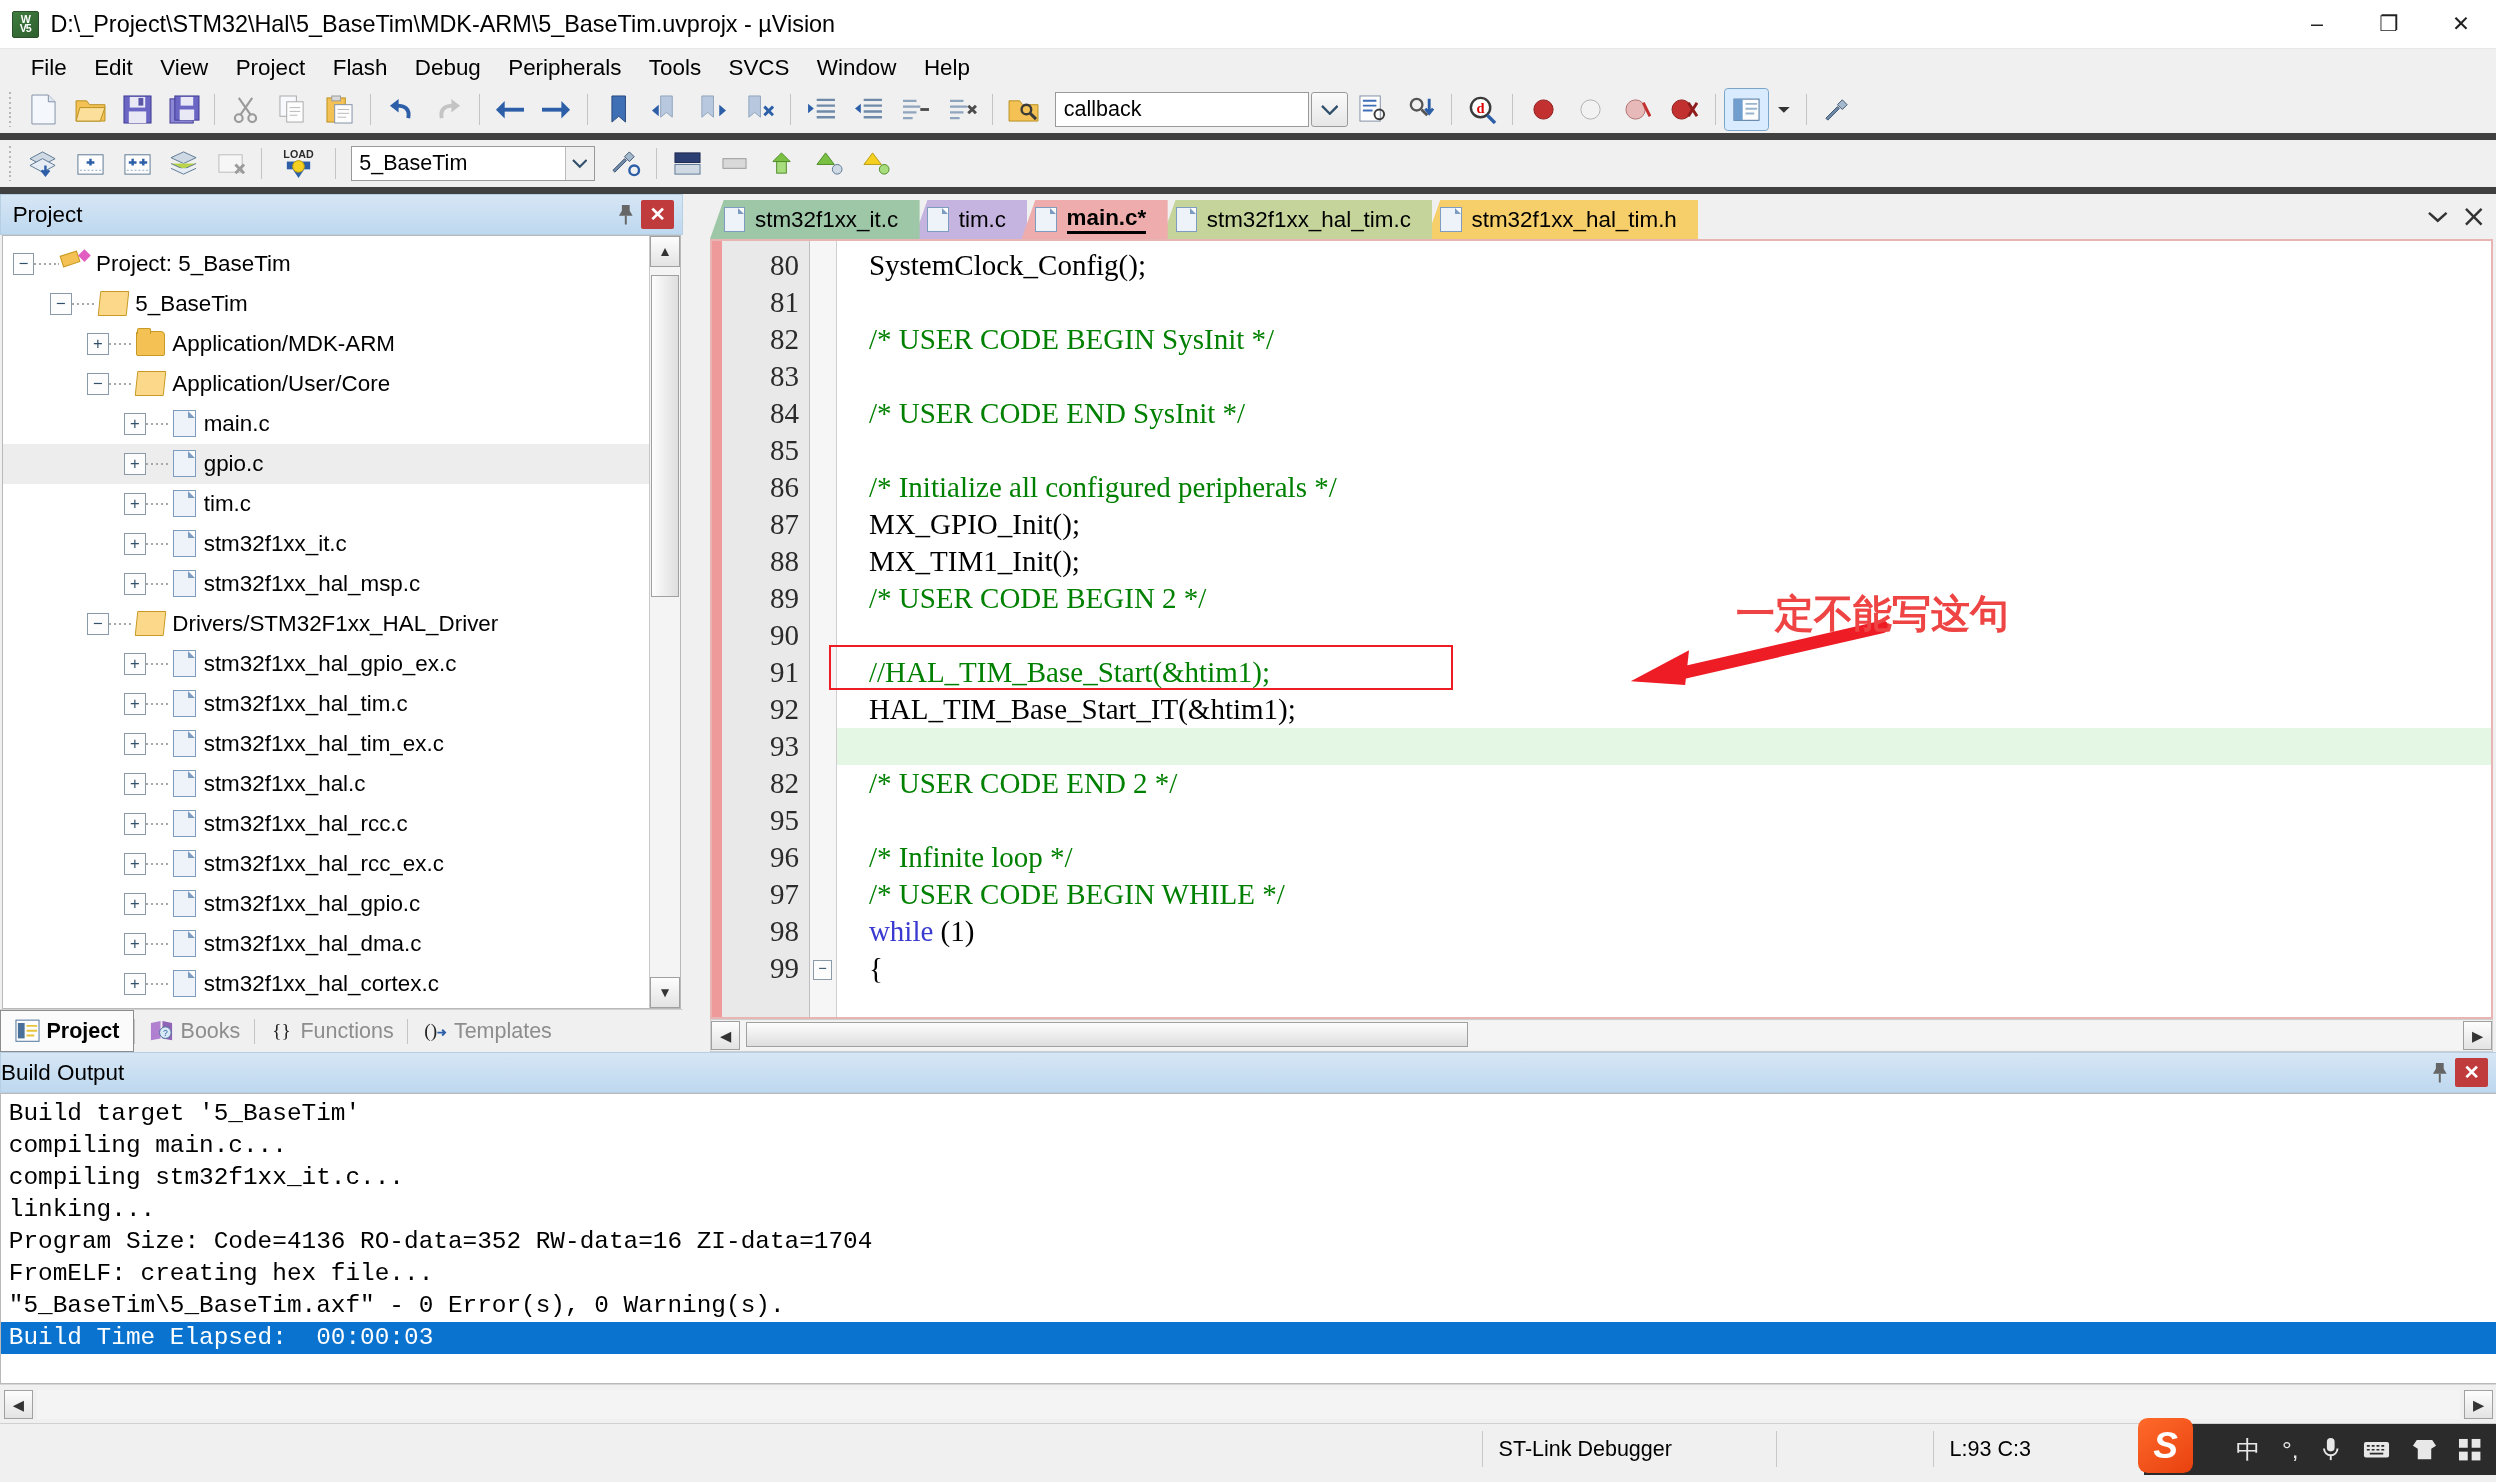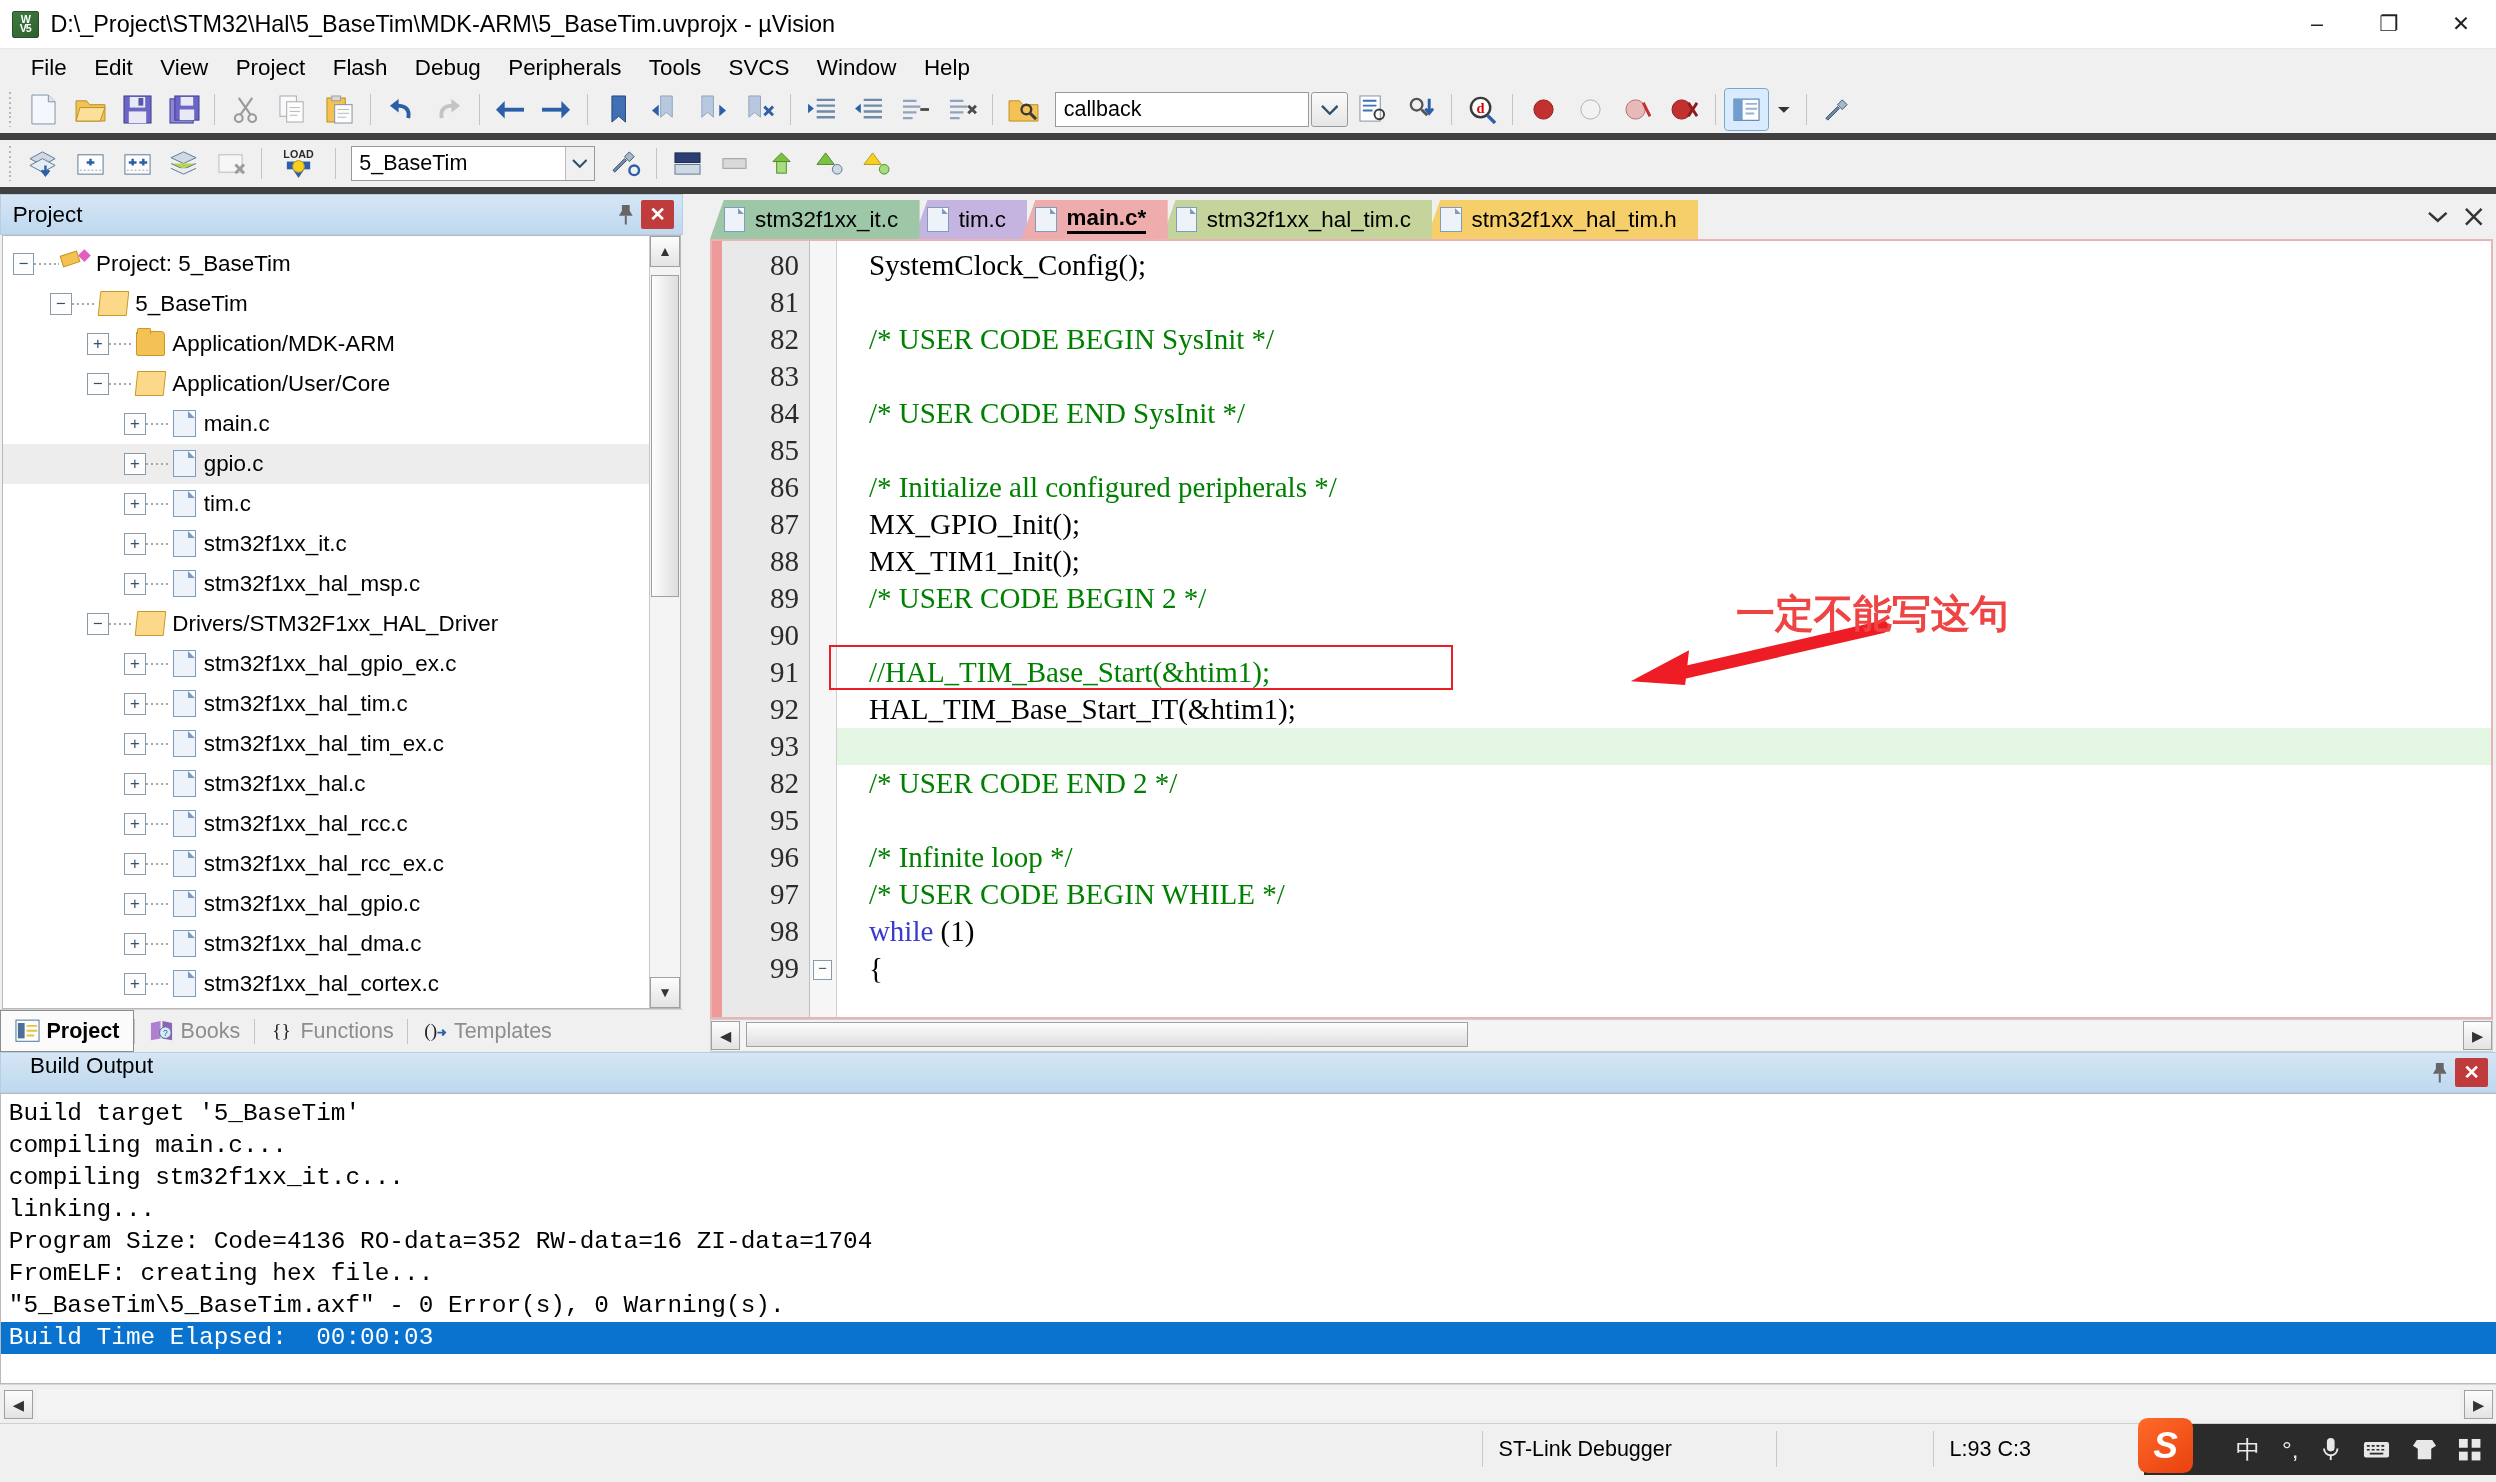--- a/index.html
+++ b/index.html
@@ -144,21 +144,21 @@
              margin:0 3.9px 0 27px; border:1px solid #cfcfcf; }
   .hs-btn { width:29px;height:29px;display:flex;align-items:center;justify-content:center;
             font-size:14.6px;color:#333;background:linear-gradient(to bottom,#fdfdfd,#e3e3e3);
             border:1px solid #a0a0a0; }
   .hs-track { flex:1;height:29px;background:#f4f4f4;position:relative; }
   .hs-thumb { position:absolute;left:5.9px;top:1px;height:25px;width:722px;
               background:linear-gradient(to bottom,#fdfdfd,#dedede);border:1px solid #a0a0a0; }
   
   #build-pane { display:flex; flex-direction:column; height:332px; }
   #build-header { height:41px; background:linear-gradient(to bottom,#d6e6f5,#bed8ef);
-    display:flex;padding-left:29px;font-size:22.4px;
+    display:flex;align-items:center;padding-left:0;font-size:22.4px;
     border:1px solid #b6cfe3; }
   #build-body { flex:1; background:#fff; border:1px solid #b9b9b9; overflow:hidden;
                 padding-top:3.9px; display:flex; flex-direction:column; }
   .bline { height:32px; line-height:32px; font-family:"Liberation Mono",monospace;
            font-size:24.4px; color:#000; padding-left:7.8px; white-space:pre; }
   .bline.sel { background:#0a73d0; color:#fff; }
   
   #bottom-scroll { height:39px; background:#f0f0f0; display:flex; align-items:center;
                    border-top:1px solid #d6d6d6; }
   #statusbar { height:51px; background:#f0f0f0; display:flex; align-items:stretch;

